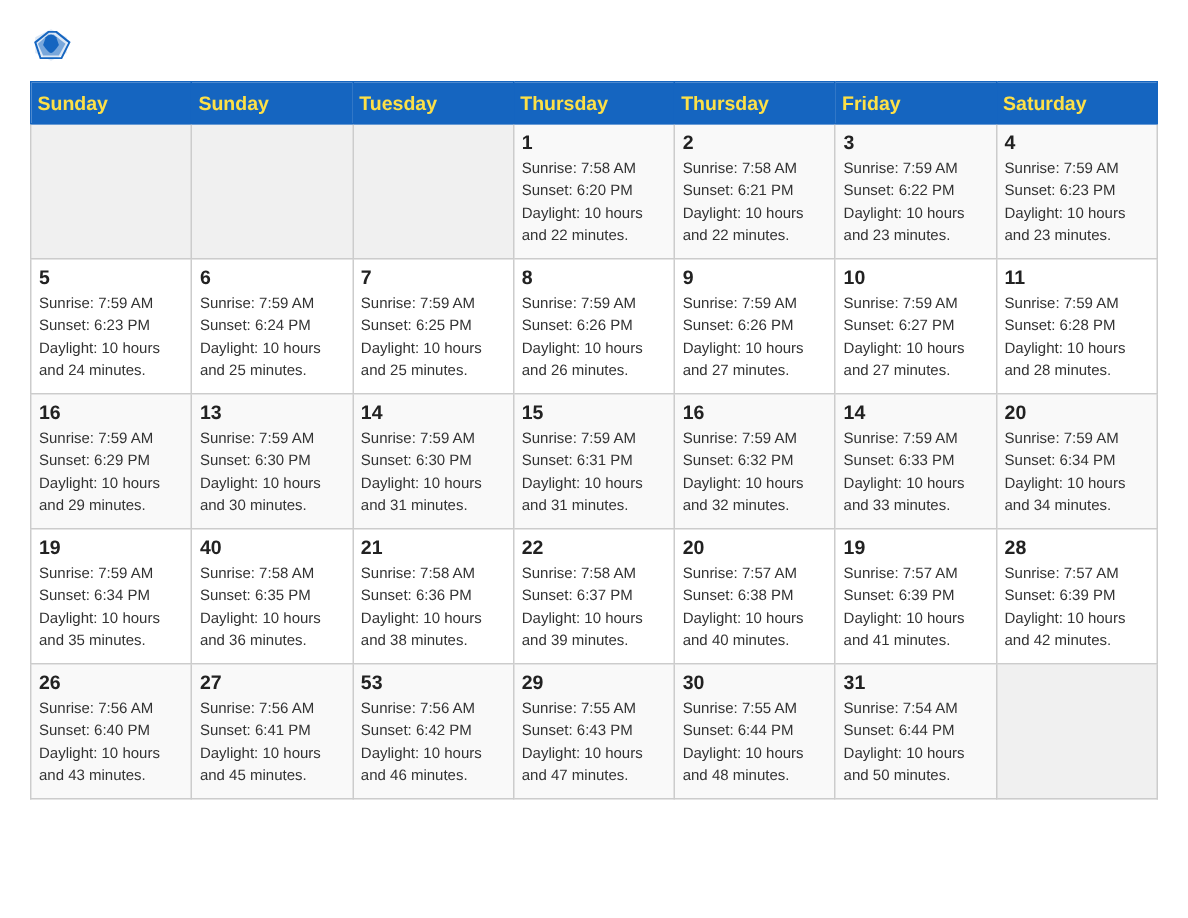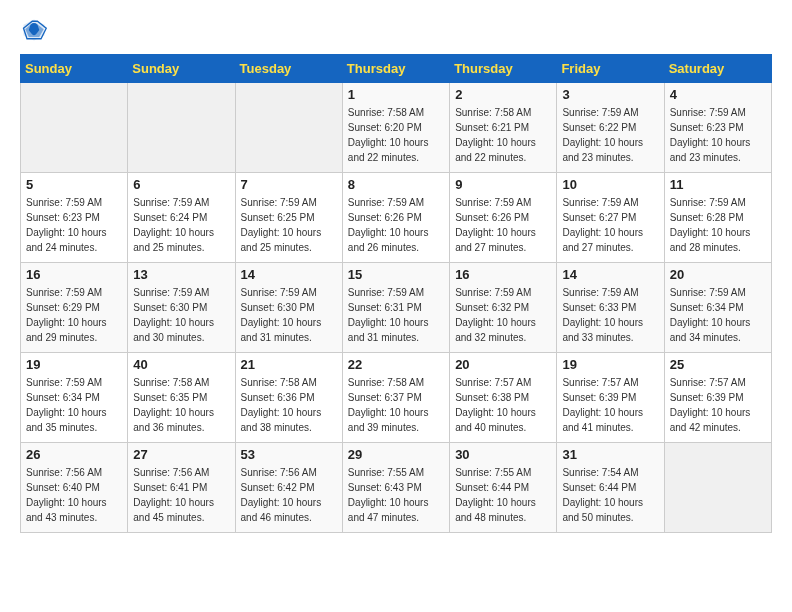--- a/index.html
+++ b/index.html
@@ -221,21 +221,21 @@
         </td>
         <td>
           <div class="day-num">20</div>
           <div class="day-info">Sunrise: 7:57 AM<br>Sunset: 6:38 PM<br>Daylight: 10 hours<br>and 40 minutes.</div>
         </td>
         <td>
           <div class="day-num">19</div>
           <div class="day-info">Sunrise: 7:57 AM<br>Sunset: 6:39 PM<br>Daylight: 10 hours<br>and 41 minutes.</div>
         </td>
         <td>
-          <div class="day-num">25</div>
+          <div class="day-num">28</div>
           <div class="day-info">Sunrise: 7:57 AM<br>Sunset: 6:39 PM<br>Daylight: 10 hours<br>and 42 minutes.</div>
         </td>
       </tr>
       <tr>
         <td>
           <div class="day-num">26</div>
           <div class="day-info">Sunrise: 7:56 AM<br>Sunset: 6:40 PM<br>Daylight: 10 hours<br>and 43 minutes.</div>
         </td>
         <td>
           <div class="day-num">27</div>

